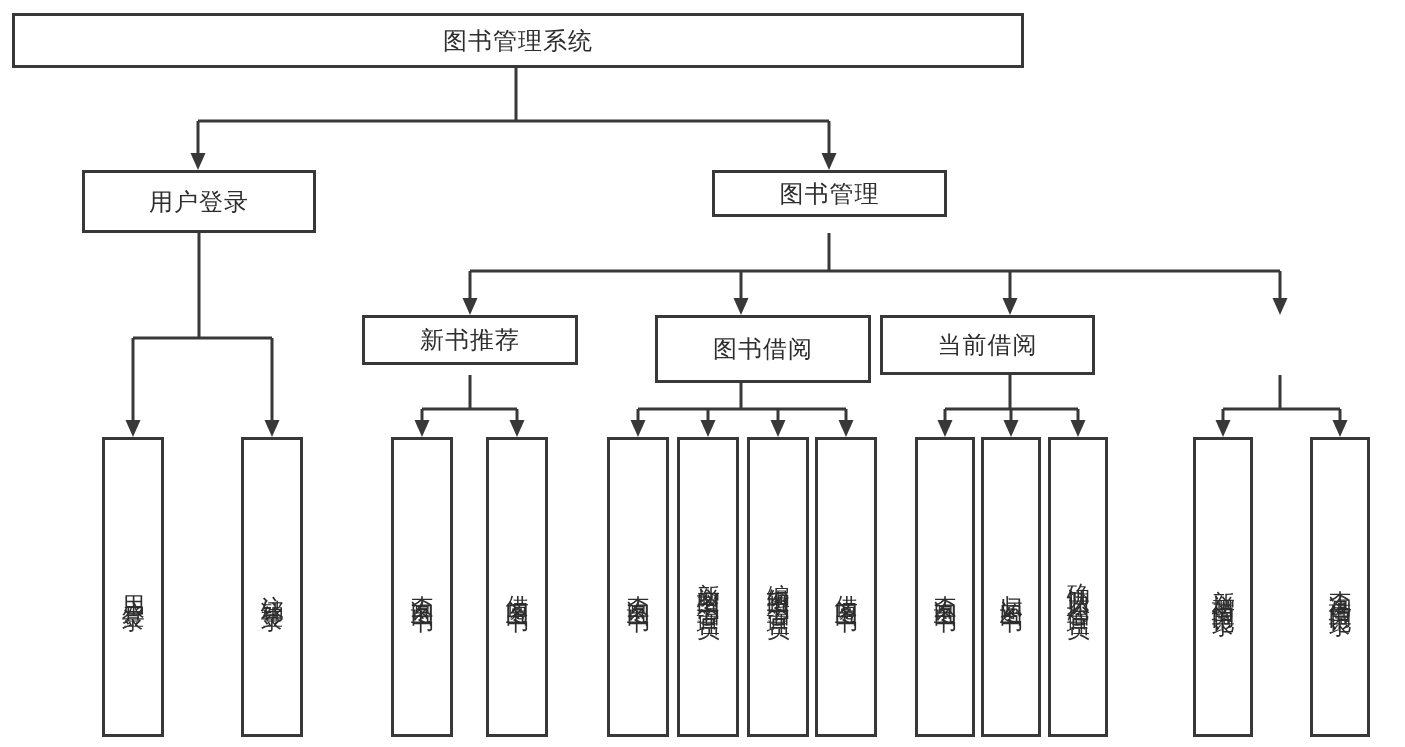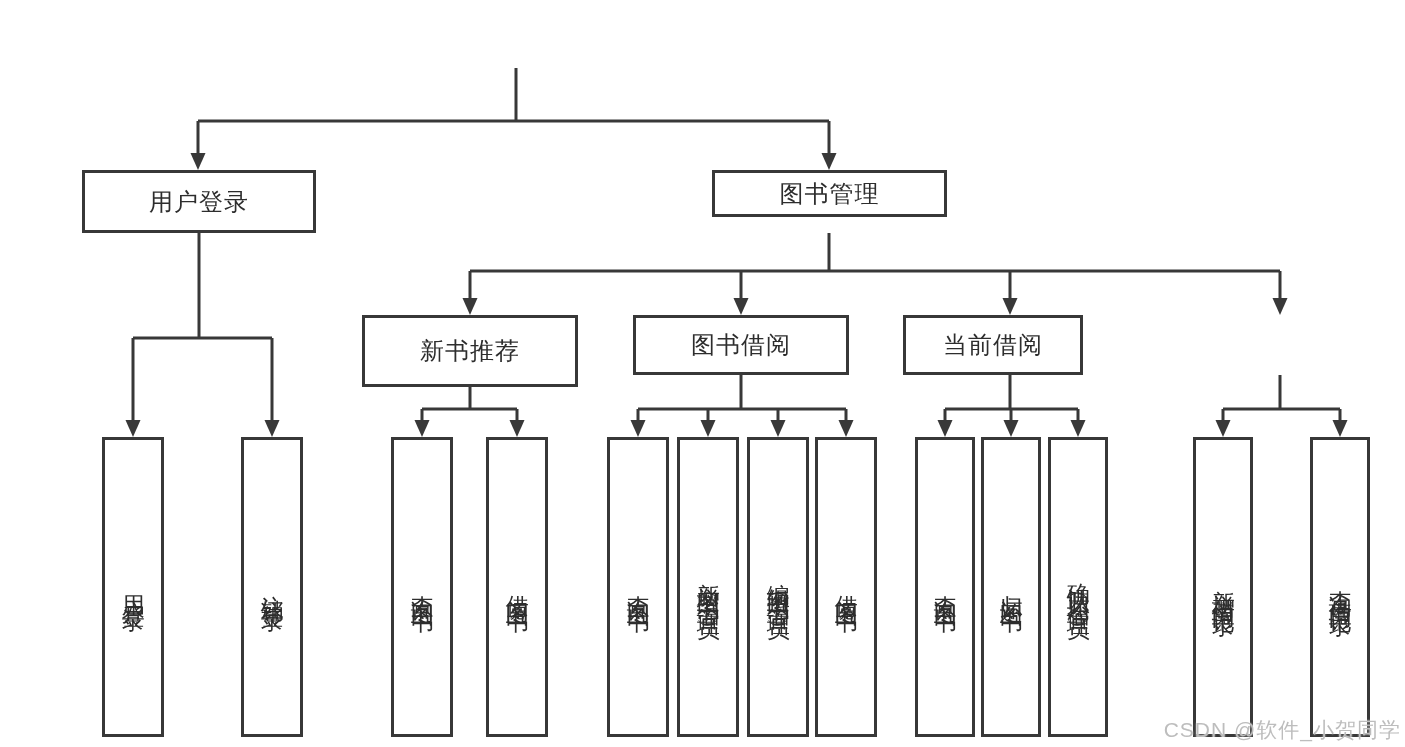--- a/index.html
+++ b/index.html
@@ -55,41 +55,41 @@
       <polygon points="778,437 770.5,420 785.5,420"></polygon>
       <polygon points="846,437 838.5,420 853.5,420"></polygon>
       <polygon points="945,437 937.5,420 952.5,420"></polygon>
       <polygon points="1011,437 1003.5,420 1018.5,420"></polygon>
       <polygon points="1078,437 1070.5,420 1085.5,420"></polygon>
       <polygon points="1223,437 1215.5,420 1230.5,420"></polygon>
       <polygon points="1340,437 1332.5,420 1347.5,420"></polygon>
     </g>
   </svg>
 
+  <div class="box h" style="left:12px;top:13px;width:1012px;height:55px">图书管理系统</div>
 
   <div class="box h" style="left:82px;top:170px;width:234px;height:63px">用户登录</div>
   <div class="box h" style="left:712px;top:170px;width:235px;height:47px">图书管理</div>
 
-  <div class="box h" style="left:362px;top:315px;width:216px;height:72px">新书推荐</div>
-  <div class="box h" style="left:633px;top:315px;width:216px;height:60px">图书借阅</div>
-  <div class="box h" style="left:903px;top:315px;width:180px;height:60px">当前借阅</div>
+  <div class="box h" style="left:362px;top:315px;width:216px;height:50px">新书推荐</div>
+  <div class="box h" style="left:655px;top:315px;width:216px;height:68px">图书借阅</div>
+  <div class="box h" style="left:880px;top:315px;width:215px;height:60px">当前借阅</div>
 
   <div class="box v" style="left:102px;top:437px;width:62px;height:300px">用户登录</div>
   <div class="box v" style="left:241px;top:437px;width:62px;height:300px">注销登录</div>
 
   <div class="box v" style="left:391px;top:437px;width:62px;height:300px">查询图书</div>
   <div class="box v" style="left:486px;top:437px;width:62px;height:300px">借阅图书</div>
 
   <div class="box v" style="left:607px;top:437px;width:62px;height:300px">查询图书</div>
   <div class="box v" style="left:677px;top:437px;width:62px;height:300px">新增图书（管理员）</div>
   <div class="box v" style="left:747px;top:437px;width:62px;height:300px">编辑图书（管理员）</div>
   <div class="box v" style="left:815px;top:437px;width:62px;height:300px">借阅图书</div>
 
   <div class="box v" style="left:915px;top:437px;width:60px;height:300px">查询图书</div>
   <div class="box v" style="left:981px;top:437px;width:60px;height:300px">归还图书</div>
   <div class="box v" style="left:1048px;top:437px;width:60px;height:300px">确认归还（管理员）</div>
 
   <div class="box v" style="left:1193px;top:437px;width:60px;height:300px">新增借阅记录</div>
   <div class="box v" style="left:1310px;top:437px;width:60px;height:300px">查询借阅记录</div>
 
-  <div class="watermark">CSDN @软件_小贺同学</div>
 
 </div>
 
 </body></html>

